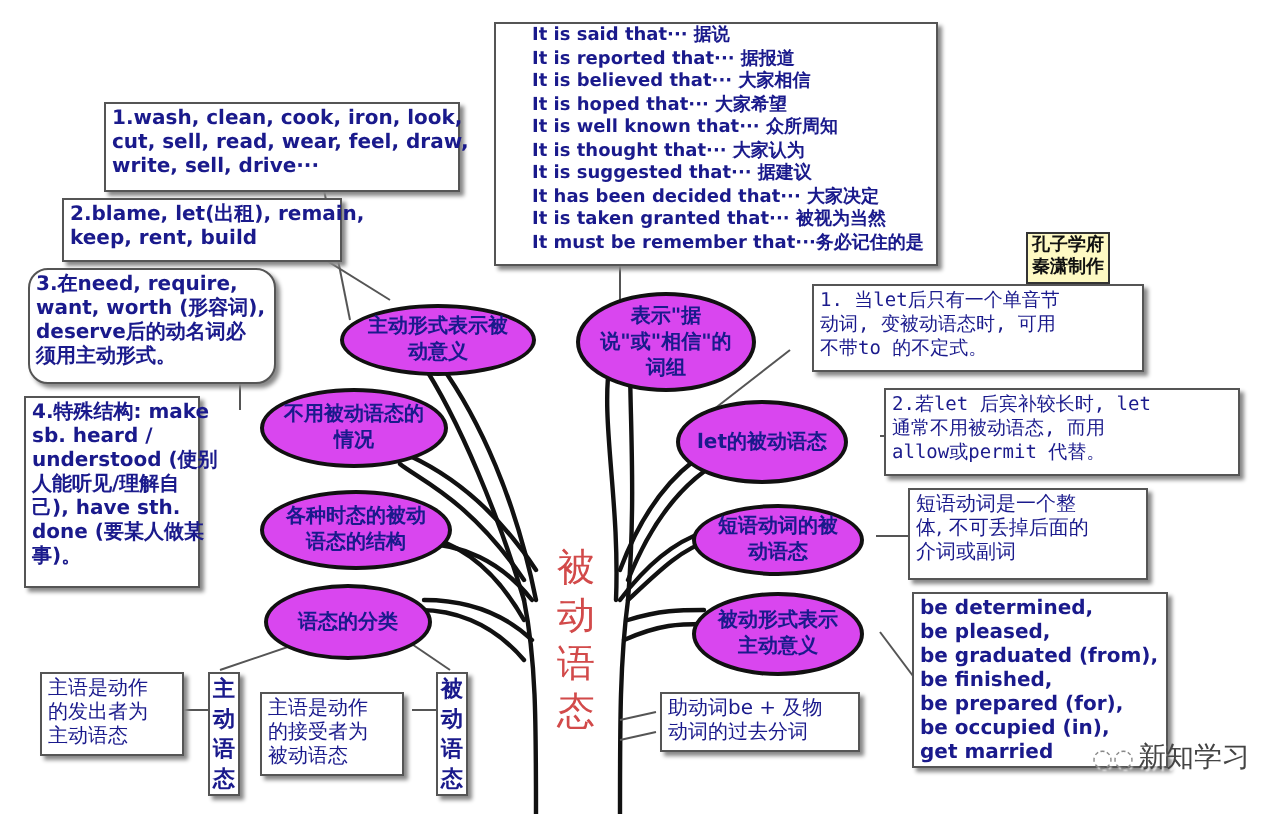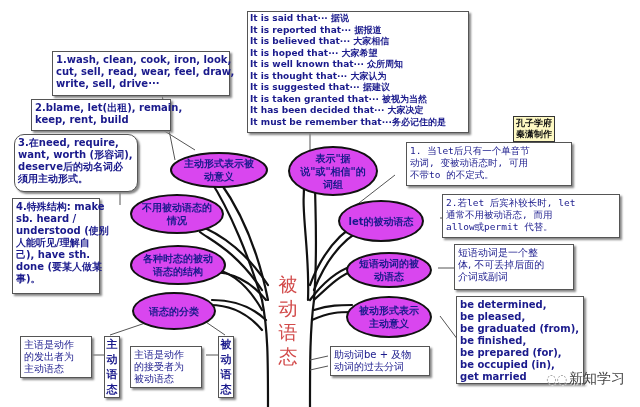--- a/index.html
+++ b/index.html
@@ -64,30 +64,30 @@
     <line x1="438" y1="268" x2="456" y2="268"></line>
     <line x1="440" y1="316" x2="458" y2="340"></line>
     <line x1="160" y1="318" x2="110" y2="335"></line>
     <line x1="200" y1="318" x2="225" y2="335"></line>
     <line x1="90" y1="355" x2="104" y2="355"></line>
     <line x1="206" y1="355" x2="218" y2="355"></line>
     <path d="M310 360 l18 -4 M310 370 l18 -4"></path>
   </g>
 </svg>
 
-<div class="box" style="left:247px;top:11px;width:222px;height:122px;font-size:9px;line-height:11.5px;padding:1px 2px;">
+<div class="box" style="left:247px;top:11px;width:222px;height:122px;font-size:9px;line-height:11.5px;padding:1px 18px;">
   <span class="line">It is said that··· 据说</span>
   <span class="line">It is reported that··· 据报道</span>
   <span class="line">It is believed that··· 大家相信</span>
   <span class="line">It is hoped that··· 大家希望</span>
   <span class="line">It is well known that··· 众所周知</span>
   <span class="line">It is thought that··· 大家认为</span>
   <span class="line">It is suggested that··· 据建议</span>
+  <span class="line">It has been decided that··· 大家决定</span>
   <span class="line">It is taken granted that··· 被视为当然</span>
-  <span class="line">It has been decided that··· 大家决定</span>
   <span class="line">It must be remember that···务必记住的是</span>
 </div>
 
 <div class="credit">
   <div>孔子学府</div>
   <div>秦潇制作</div>
 </div>
 
 <div class="box" style="left:52px;top:51px;width:178px;height:45px;">
   <span class="line">1.wash, clean, cook, iron, look,</span>

